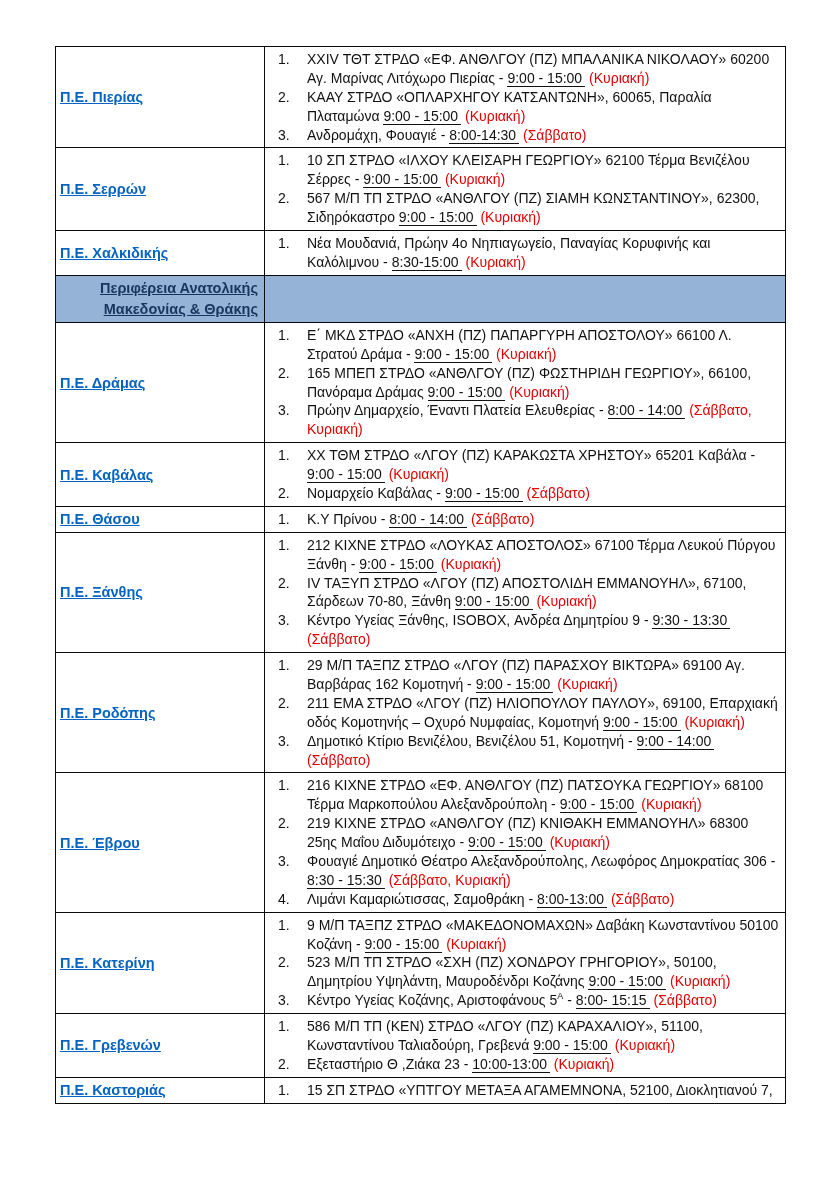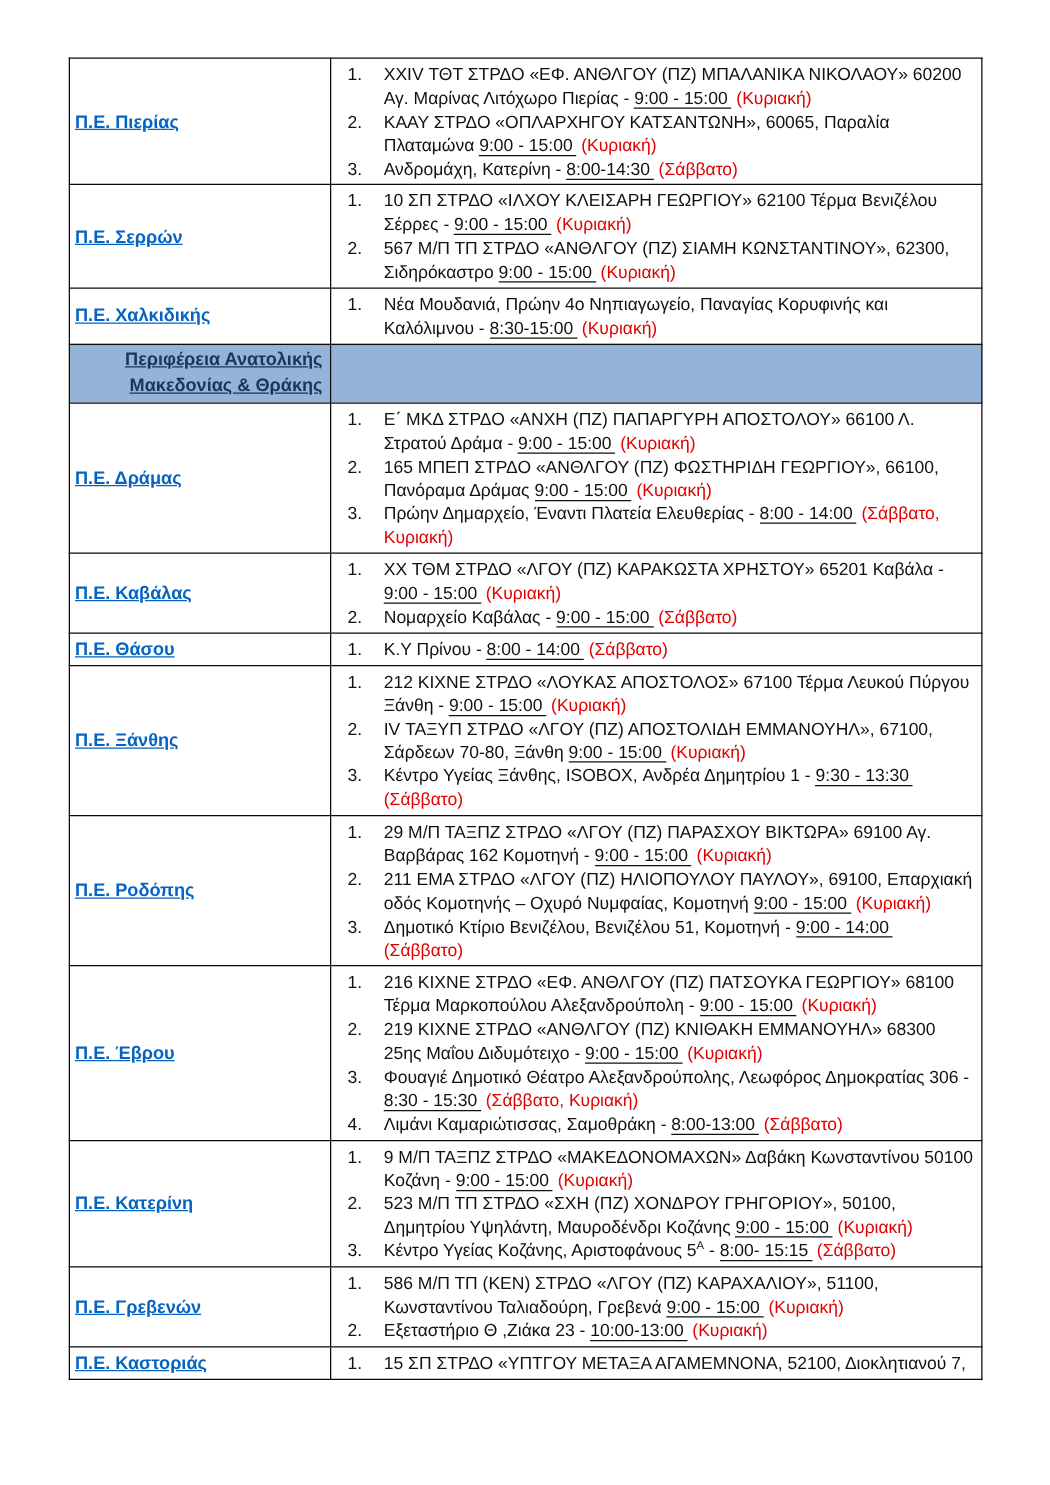--- a/index.html
+++ b/index.html
@@ -87,21 +87,21 @@
       <col style="width:209px">
       <col>
     </colgroup>
     <tbody>
         <tr class="region-row">
           <td class="region-cell"><span class="region-link">Π.Ε. Πιερίας</span></td>
           <td class="sites-cell">
             <ol class="sites-list">
               <li class="site-item"><span class="site-text">XXIV ΤΘΤ ΣΤΡΔΟ «ΕΦ. ΑΝΘΛΓΟΥ (ΠΖ) ΜΠΑΛΑΝΙΚΑ ΝΙΚΟΛΑΟΥ» 60200 Αγ. Μαρίνας Λιτόχωρο Πιερίας - </span><span class="site-hours">9:00 - 15:00</span> <span class="site-days">(Κυριακή)</span></li>
               <li class="site-item"><span class="site-text">ΚΑΑΥ ΣΤΡΔΟ «ΟΠΛΑΡΧΗΓΟΥ ΚΑΤΣΑΝΤΩΝΗ», 60065, Παραλία Πλαταμώνα </span><span class="site-hours">9:00 - 15:00</span> <span class="site-days">(Κυριακή)</span></li>
-              <li class="site-item"><span class="site-text">Ανδρομάχη, Κατερίνη - </span><span class="site-hours">8:00-14:30</span> <span class="site-days">(Σάββατο)</span></li>
+              <li class="site-item"><span class="site-text">Ανδρομάχη, Φουαγιέ - </span><span class="site-hours">8:00-14:30</span> <span class="site-days">(Σάββατο)</span></li>
             </ol>
           </td>
         </tr>
         <tr class="region-row">
           <td class="region-cell"><span class="region-link">Π.Ε. Σερρών</span></td>
           <td class="sites-cell">
             <ol class="sites-list">
               <li class="site-item"><span class="site-text">10 ΣΠ ΣΤΡΔΟ «ΙΛΧΟΥ ΚΛΕΙΣΑΡΗ ΓΕΩΡΓΙΟΥ» 62100 Τέρμα Βενιζέλου Σέρρες - </span><span class="site-hours">9:00 - 15:00</span> <span class="site-days">(Κυριακή)</span></li>
               <li class="site-item"><span class="site-text">567 Μ/Π ΤΠ ΣΤΡΔΟ «ΑΝΘΛΓΟΥ (ΠΖ) ΣΙΑΜΗ ΚΩΝΣΤΑΝΤΙΝΟΥ», 62300, Σιδηρόκαστρο </span><span class="site-hours">9:00 - 15:00</span> <span class="site-days">(Κυριακή)</span></li>
             </ol>
@@ -147,21 +147,21 @@
               <li class="site-item"><span class="site-text">Κ.Υ Πρίνου - </span><span class="site-hours">8:00 - 14:00</span> <span class="site-days">(Σάββατο)</span></li>
             </ol>
           </td>
         </tr>
         <tr class="region-row">
           <td class="region-cell"><span class="region-link">Π.Ε. Ξάνθης</span></td>
           <td class="sites-cell">
             <ol class="sites-list">
               <li class="site-item"><span class="site-text">212 ΚΙΧΝΕ ΣΤΡΔΟ «ΛΟΥΚΑΣ ΑΠΟΣΤΟΛΟΣ» 67100 Τέρμα Λευκού Πύργου Ξάνθη - </span><span class="site-hours">9:00 - 15:00</span> <span class="site-days">(Κυριακή)</span></li>
               <li class="site-item"><span class="site-text">IV ΤΑΞΥΠ ΣΤΡΔΟ «ΛΓΟΥ (ΠΖ) ΑΠΟΣΤΟΛΙΔΗ ΕΜΜΑΝΟΥΗΛ», 67100, Σάρδεων 70-80, Ξάνθη </span><span class="site-hours">9:00 - 15:00</span> <span class="site-days">(Κυριακή)</span></li>
-              <li class="site-item"><span class="site-text">Κέντρο Υγείας Ξάνθης, ISOBOX, Ανδρέα Δημητρίου 1 - </span><span class="site-hours">9:30 - 13:30</span> <span class="site-days">(Σάββατο)</span></li>
+              <li class="site-item"><span class="site-text">Κέντρο Υγείας Ξάνθης, ISOBOX, Ανδρέα Δημητρίου 9 - </span><span class="site-hours">9:30 - 13:30</span> <span class="site-days">(Σάββατο)</span></li>
             </ol>
           </td>
         </tr>
         <tr class="region-row">
           <td class="region-cell"><span class="region-link">Π.Ε. Ροδόπης</span></td>
           <td class="sites-cell">
             <ol class="sites-list">
               <li class="site-item"><span class="site-text">29 Μ/Π ΤΑΞΠΖ ΣΤΡΔΟ «ΛΓΟΥ (ΠΖ) ΠΑΡΑΣΧΟΥ ΒΙΚΤΩΡΑ» 69100 Αγ. Βαρβάρας 162 Κομοτηνή - </span><span class="site-hours">9:00 - 15:00</span> <span class="site-days">(Κυριακή)</span></li>
               <li class="site-item"><span class="site-text">211 ΕΜΑ ΣΤΡΔΟ «ΛΓΟΥ (ΠΖ) ΗΛΙΟΠΟΥΛΟΥ ΠΑΥΛΟΥ», 69100, Επαρχιακή οδός Κομοτηνής – Οχυρό Νυμφαίας, Κομοτηνή </span><span class="site-hours">9:00 - 15:00</span> <span class="site-days">(Κυριακή)</span></li>
               <li class="site-item"><span class="site-text">Δημοτικό Κτίριο Βενιζέλου, Βενιζέλου 51, Κομοτηνή - </span><span class="site-hours">9:00 - 14:00</span> <span class="site-days">(Σάββατο)</span></li>

